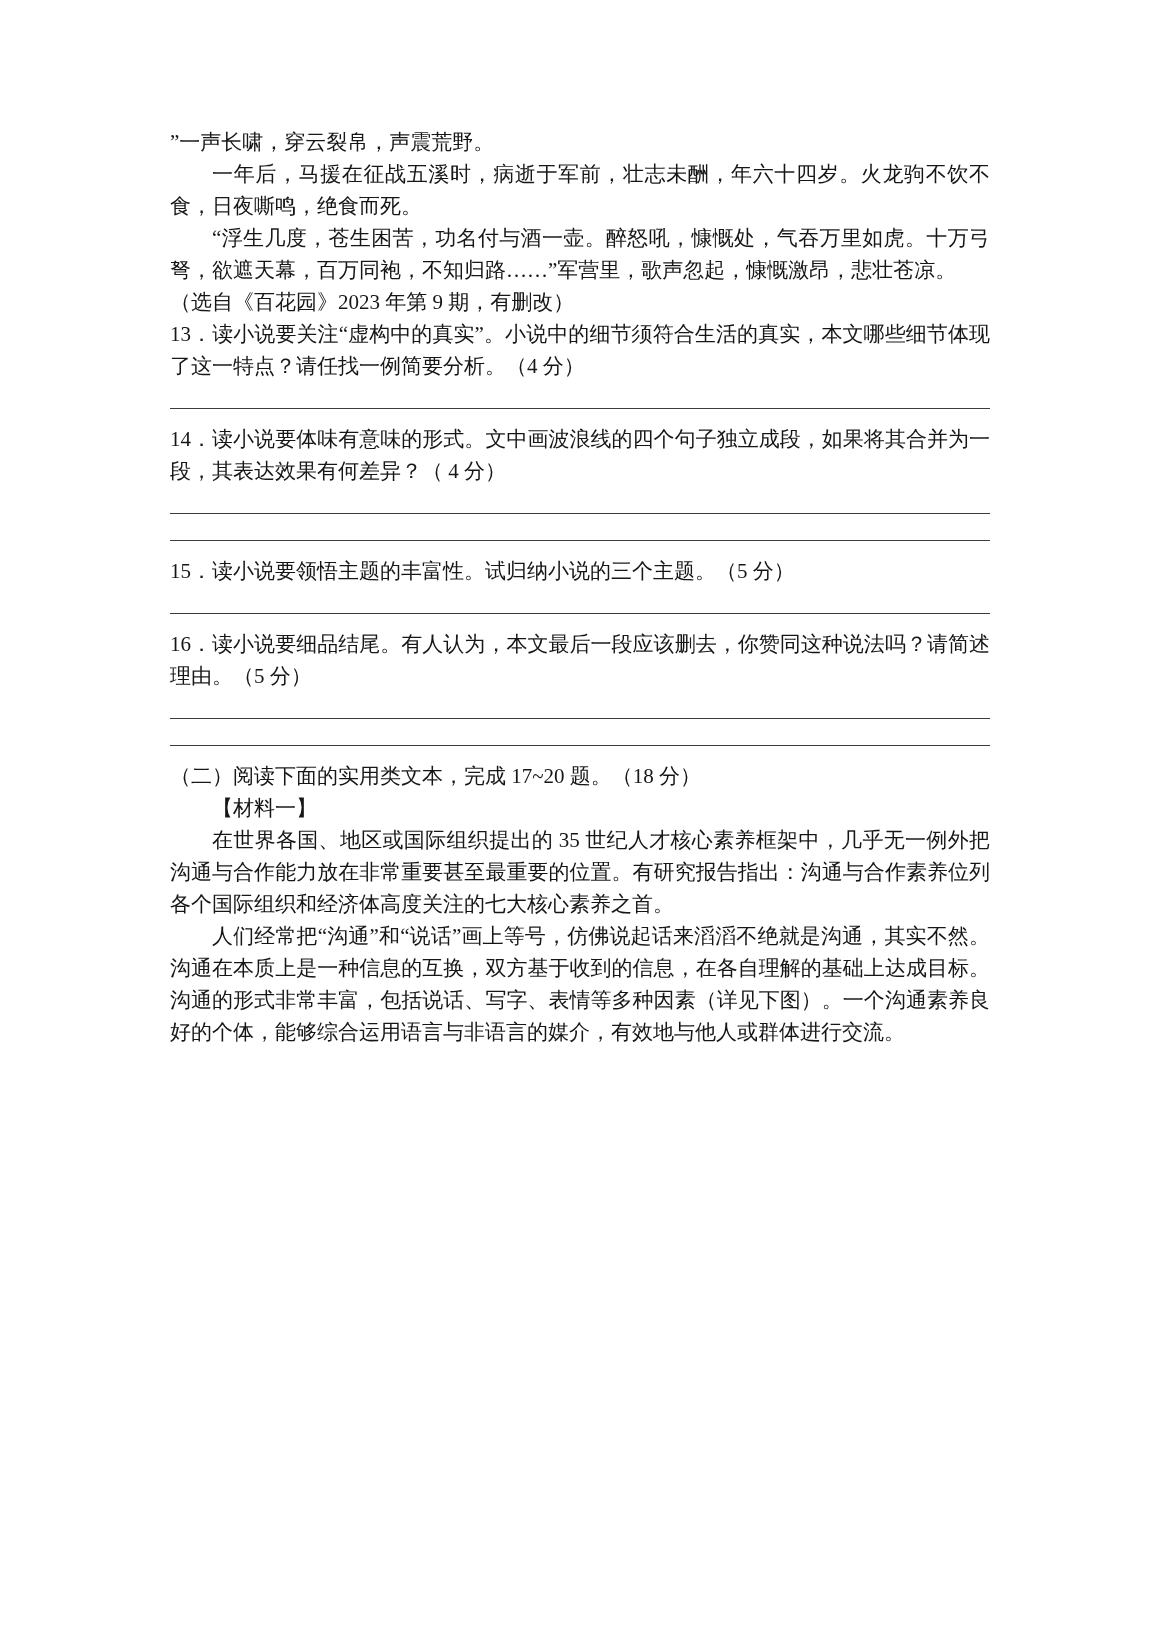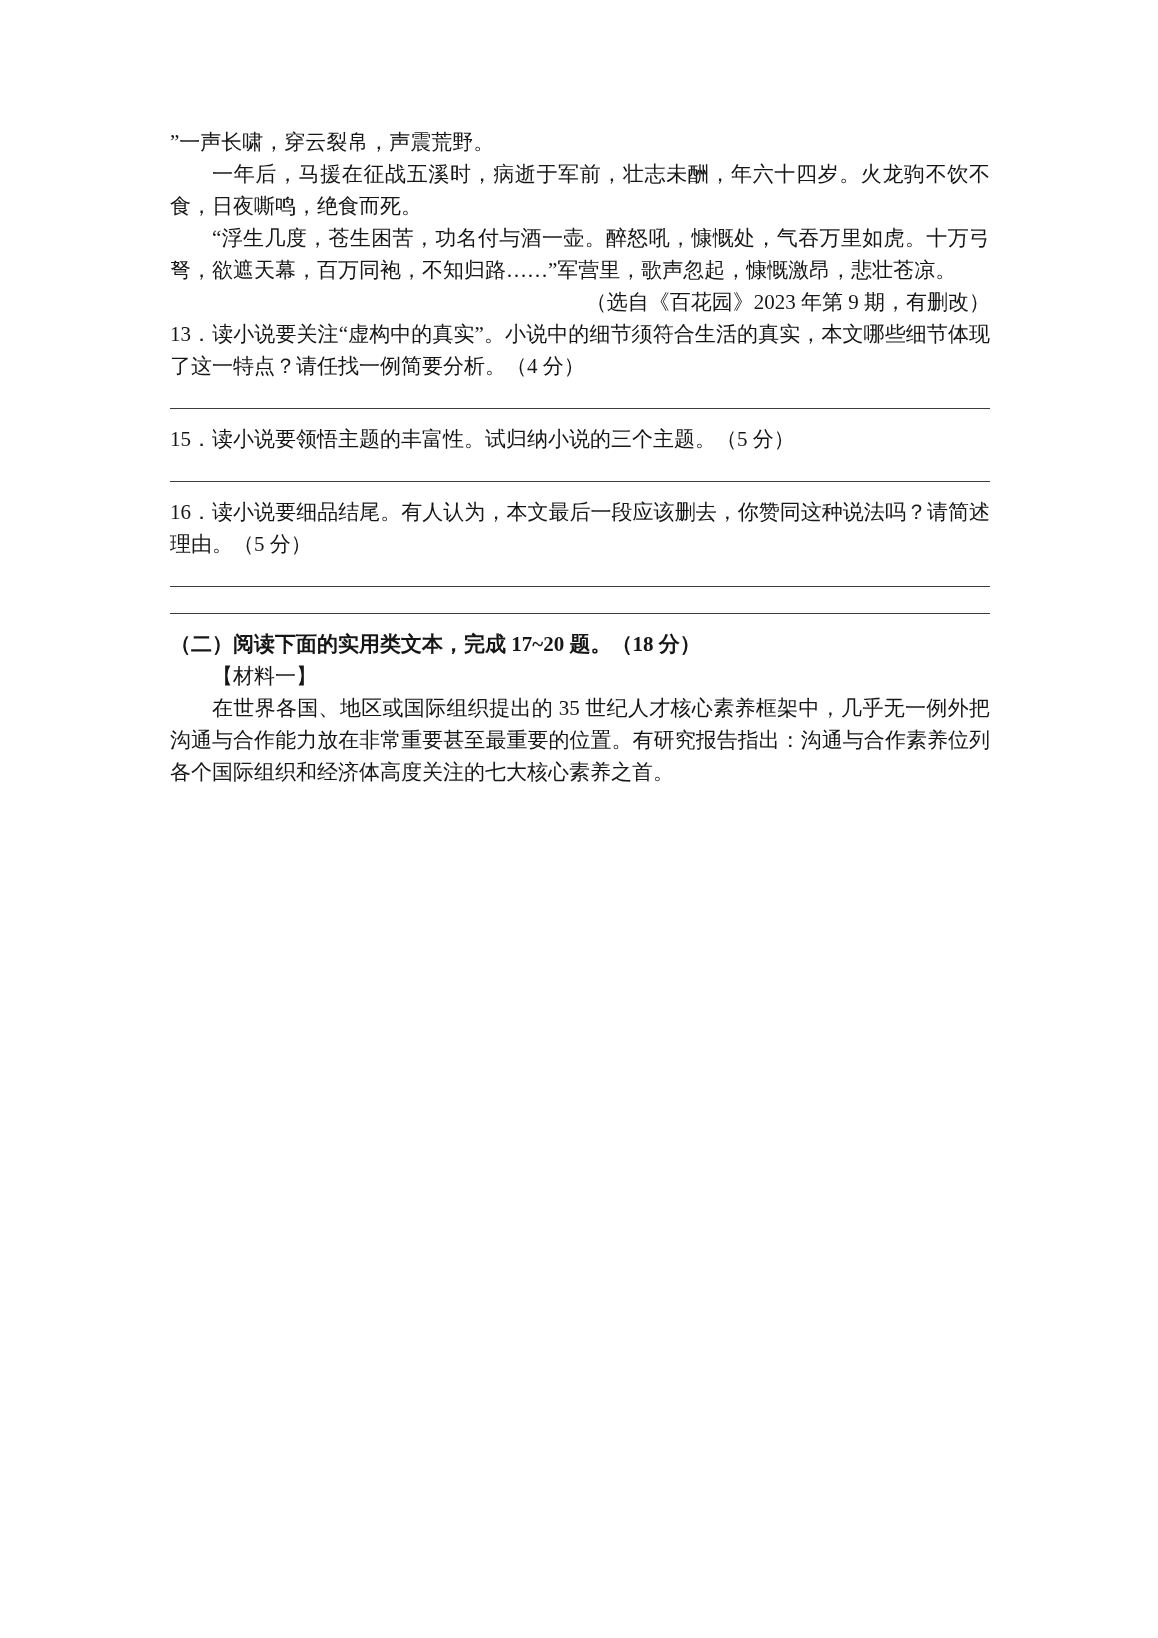--- a/index.html
+++ b/index.html
@@ -17,57 +17,63 @@
     left: 170px;
     top: 126px;
     width: 820px;
     font-family: "Liberation Serif", "DejaVu Serif", serif;
     font-size: 21px;
     line-height: 32px;
     color: #161616;
   }
   .para { text-align: justify; }
   .indent { text-indent: 2em; }
-  .source { text-align: right; }
+  .source { }
   .qblock { margin-bottom: 14px; }
   .answer-line {
     height: 27px;
     border-bottom: 1px solid #3c3c3c;
   }
   .answer-line.short { width: 162px; }
-  .section-heading { margin-top: 12px; font-weight: bold; }
+  .section-heading { margin-top: 12px; }
   .material-label { text-indent: 2em; }
 </style>
 </head>
 <body>
 
 <div class="page">
   <div class="content">
 
     <p class="para">”一声长啸，穿云裂帛，声震荒野。</p>
     <p class="para indent">一年后，马援在征战五溪时，病逝于军前，壮志未酬，年六十四岁。火龙驹不饮不食，日夜嘶鸣，绝食而死。</p>
     <p class="para indent">“浮生几度，苍生困苦，功名付与酒一壶。醉怒吼，慷慨处，气吞万里如虎。十万弓弩，欲遮天幕，百万同袍，不知归路……”军营里，歌声忽起，慷慨激昂，悲壮苍凉。</p>
     <p class="para source">（选自《百花园》2023 年第 9 期，有删改）</p>
 
 
     <div class="qblock">
       <p class="para question">13．读小说要关注“虚构中的真实”。小说中的细节须符合生活的真实，本文哪些细节体现了这一特点？请任找一例简要分析。（4 分）</p>
       <div class="answer-line"></div>
     </div>
 
+    <div class="qblock">
+      <p class="para question">14．读小说要体味有意味的形式。文中画波浪线的四个句子独立成段，如果将其合并为一段，其表达效果有何差异？（ 4 分）</p>
+      <div class="answer-line"></div>
+      <div class="answer-line"></div>
+    </div>
 
     <div class="qblock">
       <p class="para question">15．读小说要领悟主题的丰富性。试归纳小说的三个主题。（5 分）</p>
       <div class="answer-line"></div>
     </div>
 
     <div class="qblock">
       <p class="para question">16．读小说要细品结尾。有人认为，本文最后一段应该删去，你赞同这种说法吗？请简述理由。（5 分）</p>
       <div class="answer-line"></div>
       <div class="answer-line"></div>
     </div>
 
     <p class="para section-heading">（二）阅读下面的实用类文本，完成 17~20 题。（18 分）</p>
     <p class="para material-label">【材料一】</p>
     <p class="para indent">在世界各国、地区或国际组织提出的 35 世纪人才核心素养框架中，几乎无一例外把沟通与合作能力放在非常重要甚至最重要的位置。有研究报告指出：沟通与合作素养位列各个国际组织和经济体高度关注的七大核心素养之首。</p>
+    <p class="para indent">人们经常把“沟通”和“说话”画上等号，仿佛说起话来滔滔不绝就是沟通，其实不然。沟通在本质上是一种信息的互换，双方基于收到的信息，在各自理解的基础上达成目标。沟通的形式非常丰富，包括说话、写字、表情等多种因素（详见下图）。一个沟通素养良好的个体，能够综合运用语言与非语言的媒介，有效地与他人或群体进行交流。</p>
 
   </div>
 </div>
 
 </body></html>

